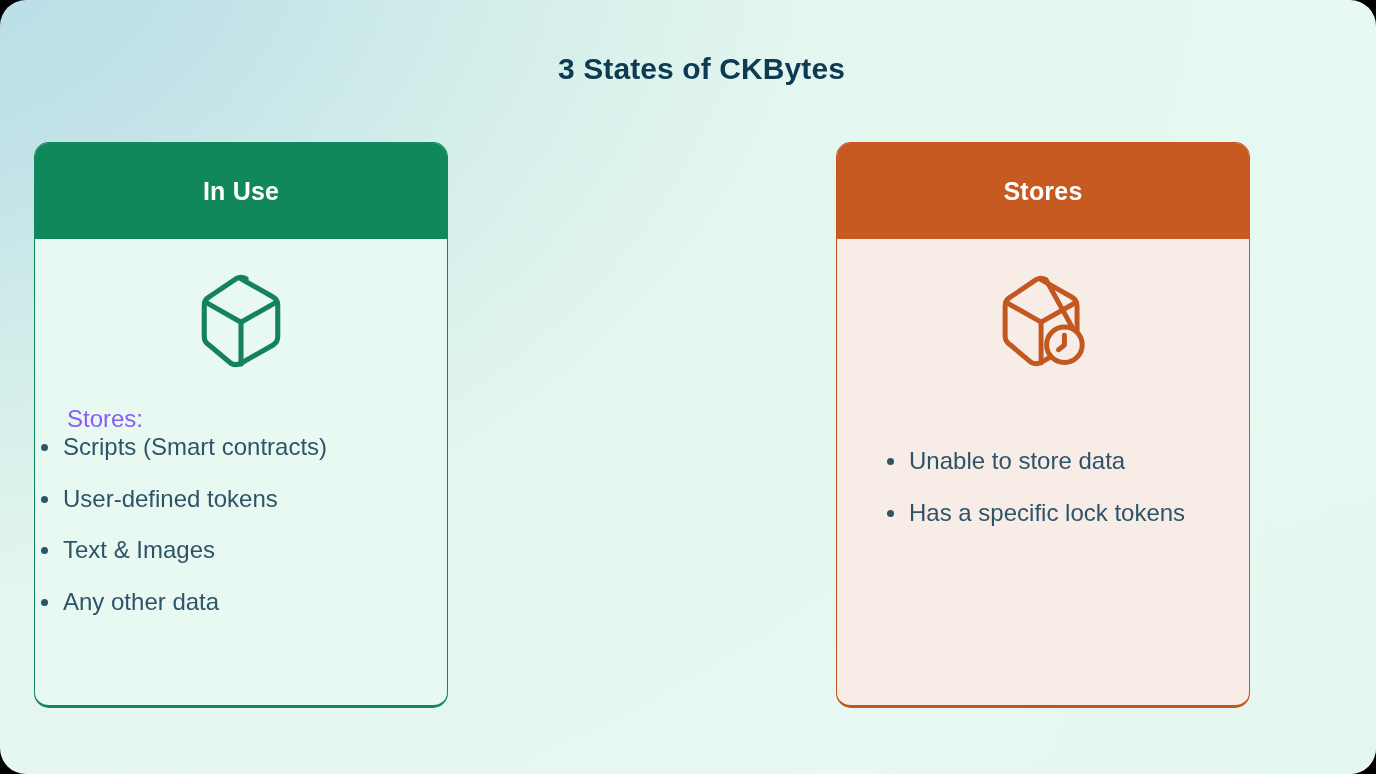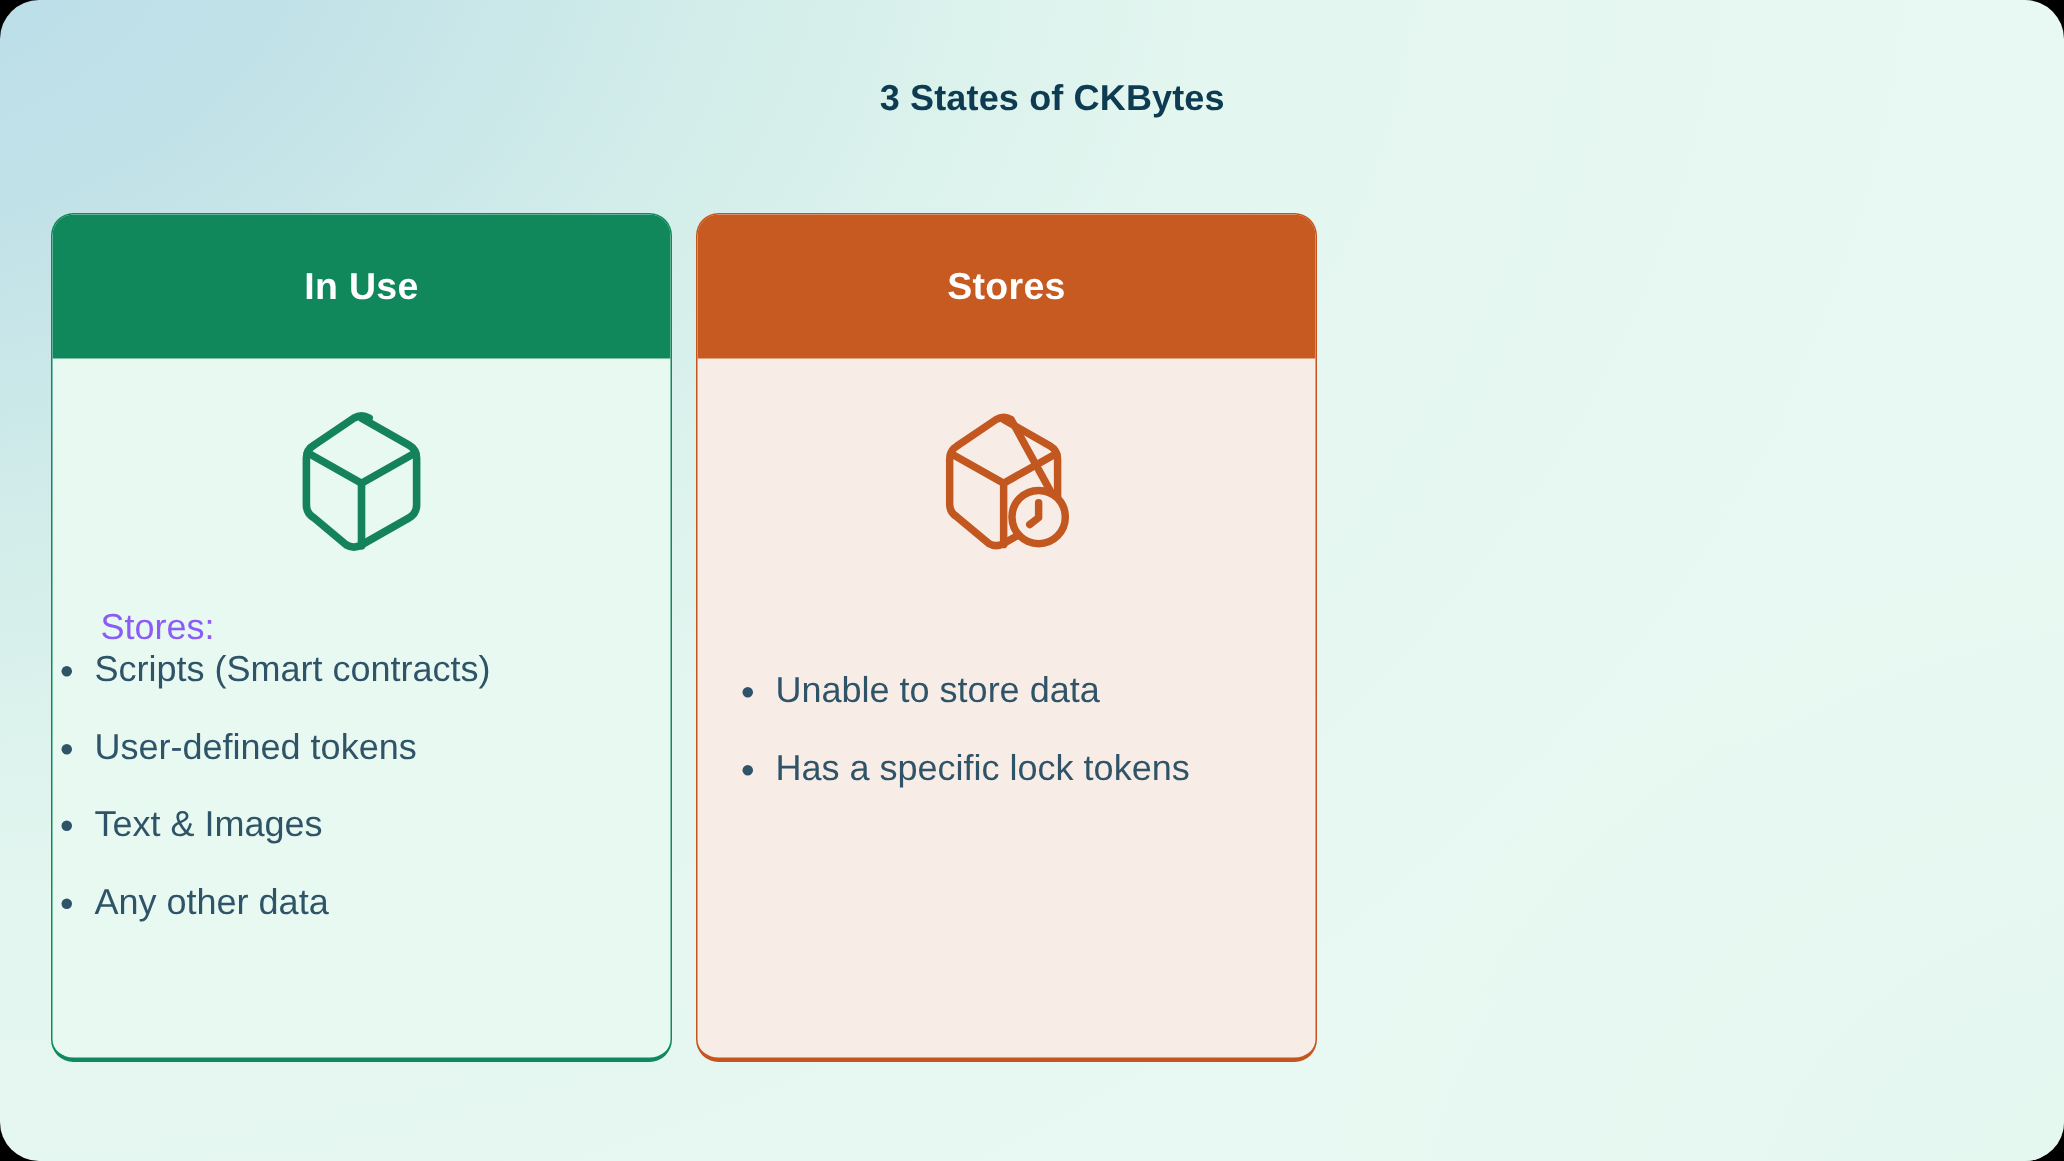--- a/index.html
+++ b/index.html
@@ -33,35 +33,36 @@
     pointer-events: none;
     background: radial-gradient(ellipse 900px 750px at 108% 112%, rgba(227,247,239,0.95) 0%, rgba(227,247,239,0.55) 38%, rgba(227,247,239,0) 70%);
   }
 
   #page-title {
     position: absolute;
     top: 52px;
     left: 0;
     width: 100%;
     text-align: center;
-    font-size: 24px;
+    font-size: 30px;
     font-weight: bold;
     letter-spacing: 0.1px;
     color: #0d3b51;
     z-index: 3;
     padding-left: 27px;
   }
 
   #cards {
     position: absolute;
     top: 142px;
     left: 34px;
     width: 1216px;
     height: 568px;
     display: flex;
+    justify-content: space-between;
     z-index: 2;
     gap: 16px;
   }
 
   .card {
     width: 414px;
     height: 566px;
     border-radius: 15px;
     overflow: hidden;
     display: flex;
@@ -189,21 +190,21 @@
               <path d="M22 2.4 L38.2 11.6 a5.2 5.2 0 0 1 2.6 4.5 v13.6"></path>
               <path d="M40.8 31.9 a5.2 5.2 0 0 1 -2.6 4.5 L22 45.6 a5.2 5.2 0 0 1 -5.2 0 L5.8 36.4 a5.2 5.2 0 0 1 -2.6 -4.5 V16.1 a5.2 5.2 0 0 1 2.6 -4.5 L19.4 2.4 a5.2 5.2 0 0 1 5.2 0 Z"></path>
               <path d="M3.6 14.2 L22 24.6 L40.4 14.2"></path>
               <path d="M22 24.6 V46"></path>
               <circle cx="34.2" cy="36.4" r="9.3" fill="#f8ece7"></circle>
               <path d="M34.2 31.4 v5.2 l-3.1 2.4" stroke-width="2.6"></path>
             </svg>
           </span>
         </div>
 
-        <ul class="bullets list-centered" style="margin-top:48px; padding-left:24px;">
+        <ul class="bullets list-centered" style="margin-top:48px; padding-left:44px;">
           <li>Unable to store data</li>
           <li>Has a specific lock tokens</li>
         </ul>
       </div>
     </div>
 
 
   </div>
 </div>
 

